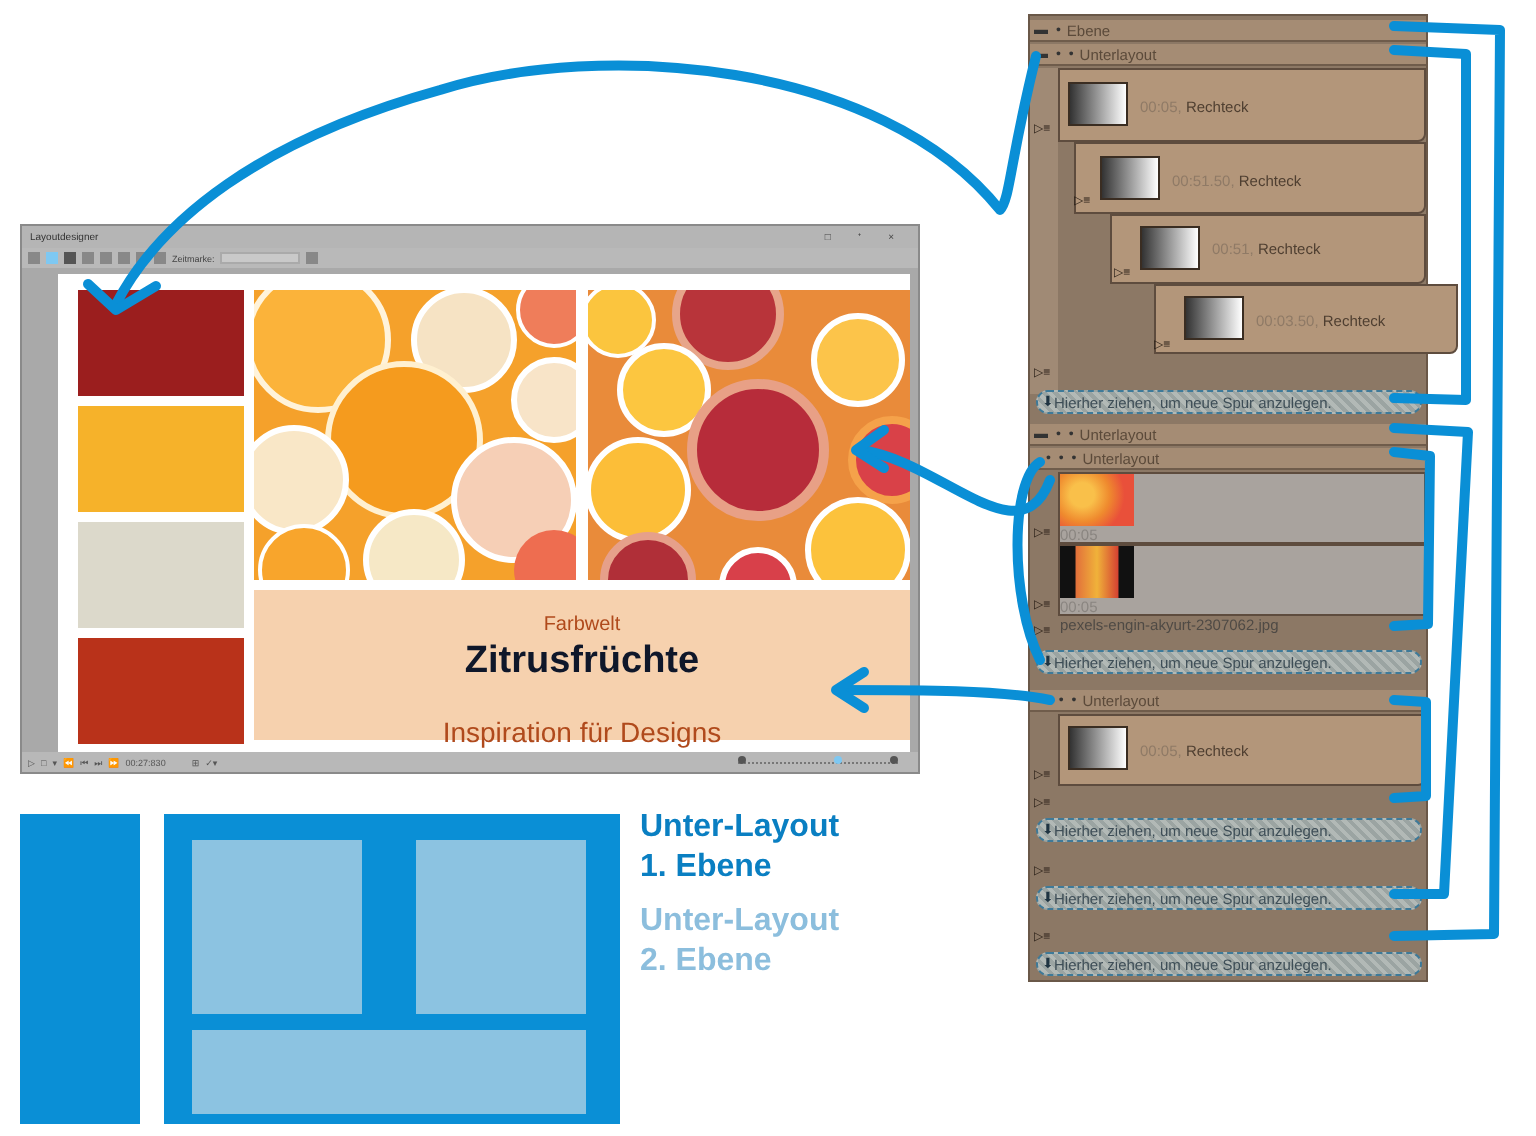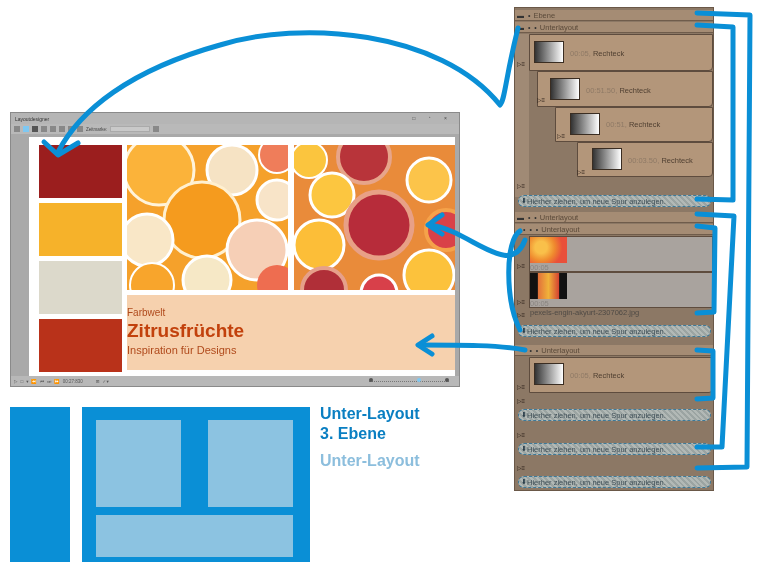--- a/index.html
+++ b/index.html
@@ -10,24 +10,24 @@
 #win .titlebar{height:11px;background:#b5b5b5;font-size:5px;color:#333;padding:3px 0 0 4px;position:relative}
 #win .titlebar .wbtns{position:absolute;right:6px;top:2px;font-size:5px;color:#444;letter-spacing:6px}
 #win .toolbar{height:10px;background:#b9b9b9;display:flex;align-items:center;gap:3px;padding-left:3px;font-size:4.5px;color:#444}
 .tb-ico{width:6px;height:6px;background:#888;display:inline-block}
 .tb-ico.active{background:#7ec8f2}
 .tb-ico.dark{background:#555}
 .tb-field{width:40px;height:6px;background:#c9c9c9;border:1px solid #aaa}
 #canvas{left:18px;top:24px;width:426px;height:240px;background:#fff;position:absolute}
 .swatch{position:absolute;left:10px;width:83px}
 .photo{position:absolute;overflow:hidden}
-#banner{position:absolute;left:98px;top:158px;width:328px;height:75px;background:#f6d1ae;}
+#banner{position:absolute;left:98px;top:158px;width:328px;height:75px;background:#f6d1ae;text-align:center}
 #banner .t1{color:#b04a1c;font-size:10px;margin-top:12px}
-#banner .t2{color:#c2410c;font-size:19px;font-weight:bold;margin-top:2px}
-#banner .t3{color:#b04a1c;font-size:11px;margin-top:2px}
+#banner .t2{color:#0f172a;font-size:19px;font-weight:bold;margin-top:2px}
+#banner .t3{color:#b04a1c;font-size:14px;margin-top:16px}
 #win .statusbar{position:absolute;left:0;bottom:0;width:100%;height:10px;background:#b8b8b8;display:flex;align-items:center;gap:3px;padding-left:3px;font-size:4.5px;color:#555}
 .slider{position:absolute;right:10px;top:3px;width:80px;height:3px;border-bottom:1px dotted #777}
 .slider .knob{position:absolute;top:-1px;width:4px;height:4px;border-radius:50%;background:#555}
 
 #tl{left:514px;top:7px;width:200px;height:484px;background:#8c7865;border:1px solid #6a5848}
 .hdr{position:absolute;left:0;height:11px;background:#a58c74;border-bottom:1px solid #6f5c4b;font-size:7.5px;color:#5a4a3c;padding-left:2px;display:flex;align-items:center;gap:2px}
 .hdr .dots{color:#333;font-size:7px;letter-spacing:1px}
 .hdr .lbl{color:#5b4a3a}
 .clip{position:absolute;background:#b3967a;border:1px solid #5e4c3e;border-radius:0 0 4px 0;font-size:7.5px;color:#4f3f31}
 .clip .thumb{position:absolute;width:30px;height:22px;border:1px solid #3a2d22;background:linear-gradient(90deg,#333,#fff)}
@@ -159,21 +159,21 @@
     <div class="txt" style="left:48px;top:14px"><span class="tm">00:51.50,</span> <span>Rechteck</span></div>
   </div>
   <span class="track-ico" style="left:22px;top:88px">▷≡</span>
 
   <div class="clip" style="left:40px;top:99px;width:158px;height:35px">
     <div class="thumb" style="left:14px;top:5px"></div>
     <div class="txt" style="left:50px;top:12px"><span class="tm">00:51,</span> <span>Rechteck</span></div>
   </div>
   <span class="track-ico" style="left:42px;top:124px">▷≡</span>
 
-  <div class="clip" style="left:62px;top:134px;width:136px;height:35px">
+  <div class="clip" style="left:62px;top:134px;width:152px;height:35px">
     <div class="thumb" style="left:14px;top:5px"></div>
     <div class="txt" style="left:50px;top:13px"><span class="tm">00:03.50,</span> <span>Rechteck</span></div>
   </div>
   <span class="track-ico" style="left:62px;top:160px">▷≡</span>
   <span class="track-ico" style="left:2px;top:174px">▷≡</span>
 
   <div class="drop" style="left:3px;top:187px;width:193px">
     <span class="arr">⬇</span>
     <span>Hierher ziehen, um neue Spur anzulegen.</span>
   </div>
@@ -233,24 +233,25 @@
 </div>
 
 <div class="blk" style="left:10px;top:407px;width:60px;height:155px"></div>
 <div class="blk" style="left:82px;top:407px;width:228px;height:155px"></div>
 <div class="lblk" style="left:96px;top:420px;width:85px;height:87px"></div>
 <div class="lblk" style="left:208px;top:420px;width:85px;height:87px"></div>
 <div class="lblk" style="left:96px;top:515px;width:197px;height:42px"></div>
 
 <div class="abs legend1" style="left:320px;top:404px">
   <div>Unter-Layout</div>
-  <div>3. Ebene</div>
+  <div>1. Ebene</div>
 </div>
 <div class="abs legend2" style="left:320px;top:451px">
   <div>Unter-Layout</div>
+  <div>2. Ebene</div>
 </div>
 
 <svg class="arrows" width="768" height="568">
   <g fill="none" stroke="#0a8fd6" stroke-width="5" stroke-linecap="round" stroke-linejoin="round">
 
     <path d="M518 28 C 505 80, 505 100, 500 105 C 440 30, 300 20, 220 45 C 130 70, 80 110, 58 152"></path>
     <path d="M44 142 L 58 155 L 78 143"></path>
 
     <path d="M525 240 C 510 280, 470 230, 430 225"></path>
     <path d="M442 215 L 428 225 L 442 234"></path>

